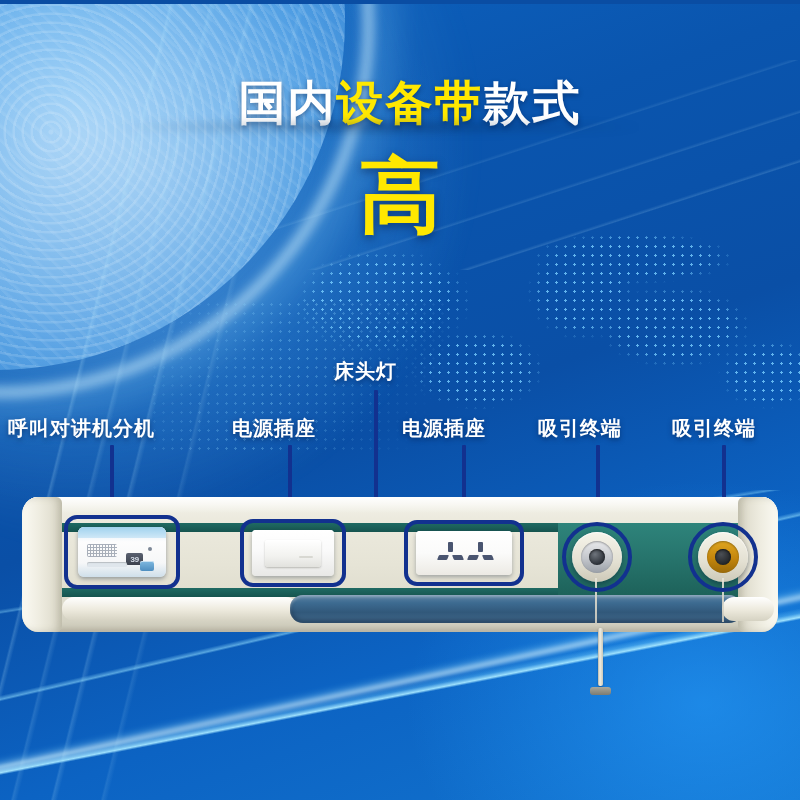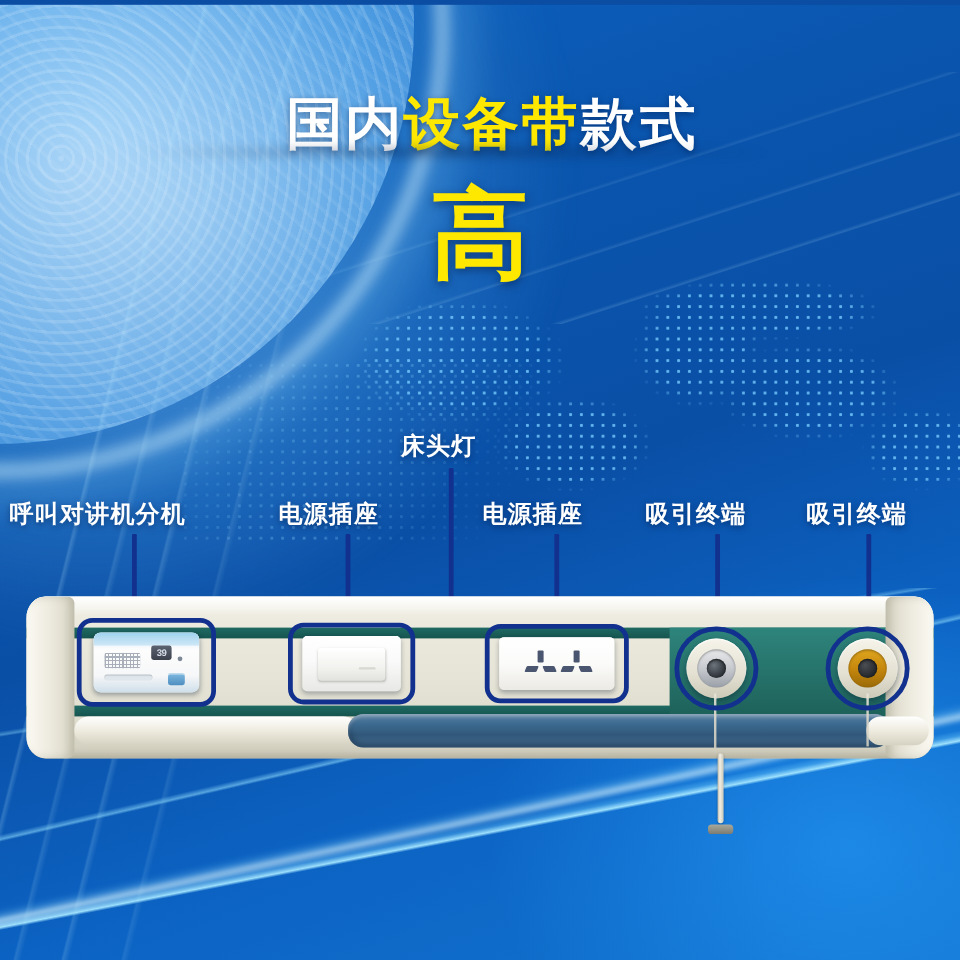--- a/index.html
+++ b/index.html
@@ -205,25 +205,25 @@
     overflow:hidden;
   }
   .ic-top { position:absolute; left:0; top:0; width:100%; height:11px; background:linear-gradient(180deg,#9fd2ee,#cfe8f7); }
   .ic-grille {
     position:absolute; left:9px; top:17px; width:30px; height:13px;
     background:repeating-linear-gradient(90deg,#8d96a4 0 1px, rgba(0,0,0,0) 1px 3px),
                repeating-linear-gradient(0deg,#8d96a4 0 1px, rgba(0,0,0,0) 1px 3px);
     opacity:.75; border-radius:2px;
   }
   .ic-lcd {
-    position:absolute; left:48px; top:11px; width:17px; height:12px;
+    position:absolute; left:48px; top:26px; width:17px; height:12px;
     background:linear-gradient(180deg,#5a6170,#3b414d);
     border-radius:2px; color:#d6dde8; font-size:8px; font-weight:bold;
     display:flex; align-items:center; justify-content:center;
-    font-family:Liberation Sans, sans-serif; letter-spacing:-.5px;
+    font-family:Liberation Mono, monospace; letter-spacing:-.5px;
   }
   .ic-led { position:absolute; left:70px; top:20px; width:4px; height:4px; border-radius:50%; background:#7d8796; }
   .ic-slot { position:absolute; left:9px; top:35px; width:40px; height:5px; background:#dfe6ec; border-radius:2px; box-shadow:inset 0 1px 1px rgba(0,0,0,.18); }
   .ic-btn { position:absolute; left:62px; top:34px; width:14px; height:10px; border-radius:2px; background:linear-gradient(180deg,#7fb9e0,#4e8ec0); box-shadow:inset 0 1px 0 rgba(255,255,255,.6); }
 
   .switch {
     position:absolute; left:252px; top:530px; width:82px; height:46px;
     border-radius:4px;
     background:linear-gradient(180deg,#ffffff 0%,#fafafa 45%,#e8e8e6 100%);
     box-shadow:0 2px 4px rgba(0,20,50,.3), inset 0 1px 0 #fff;

